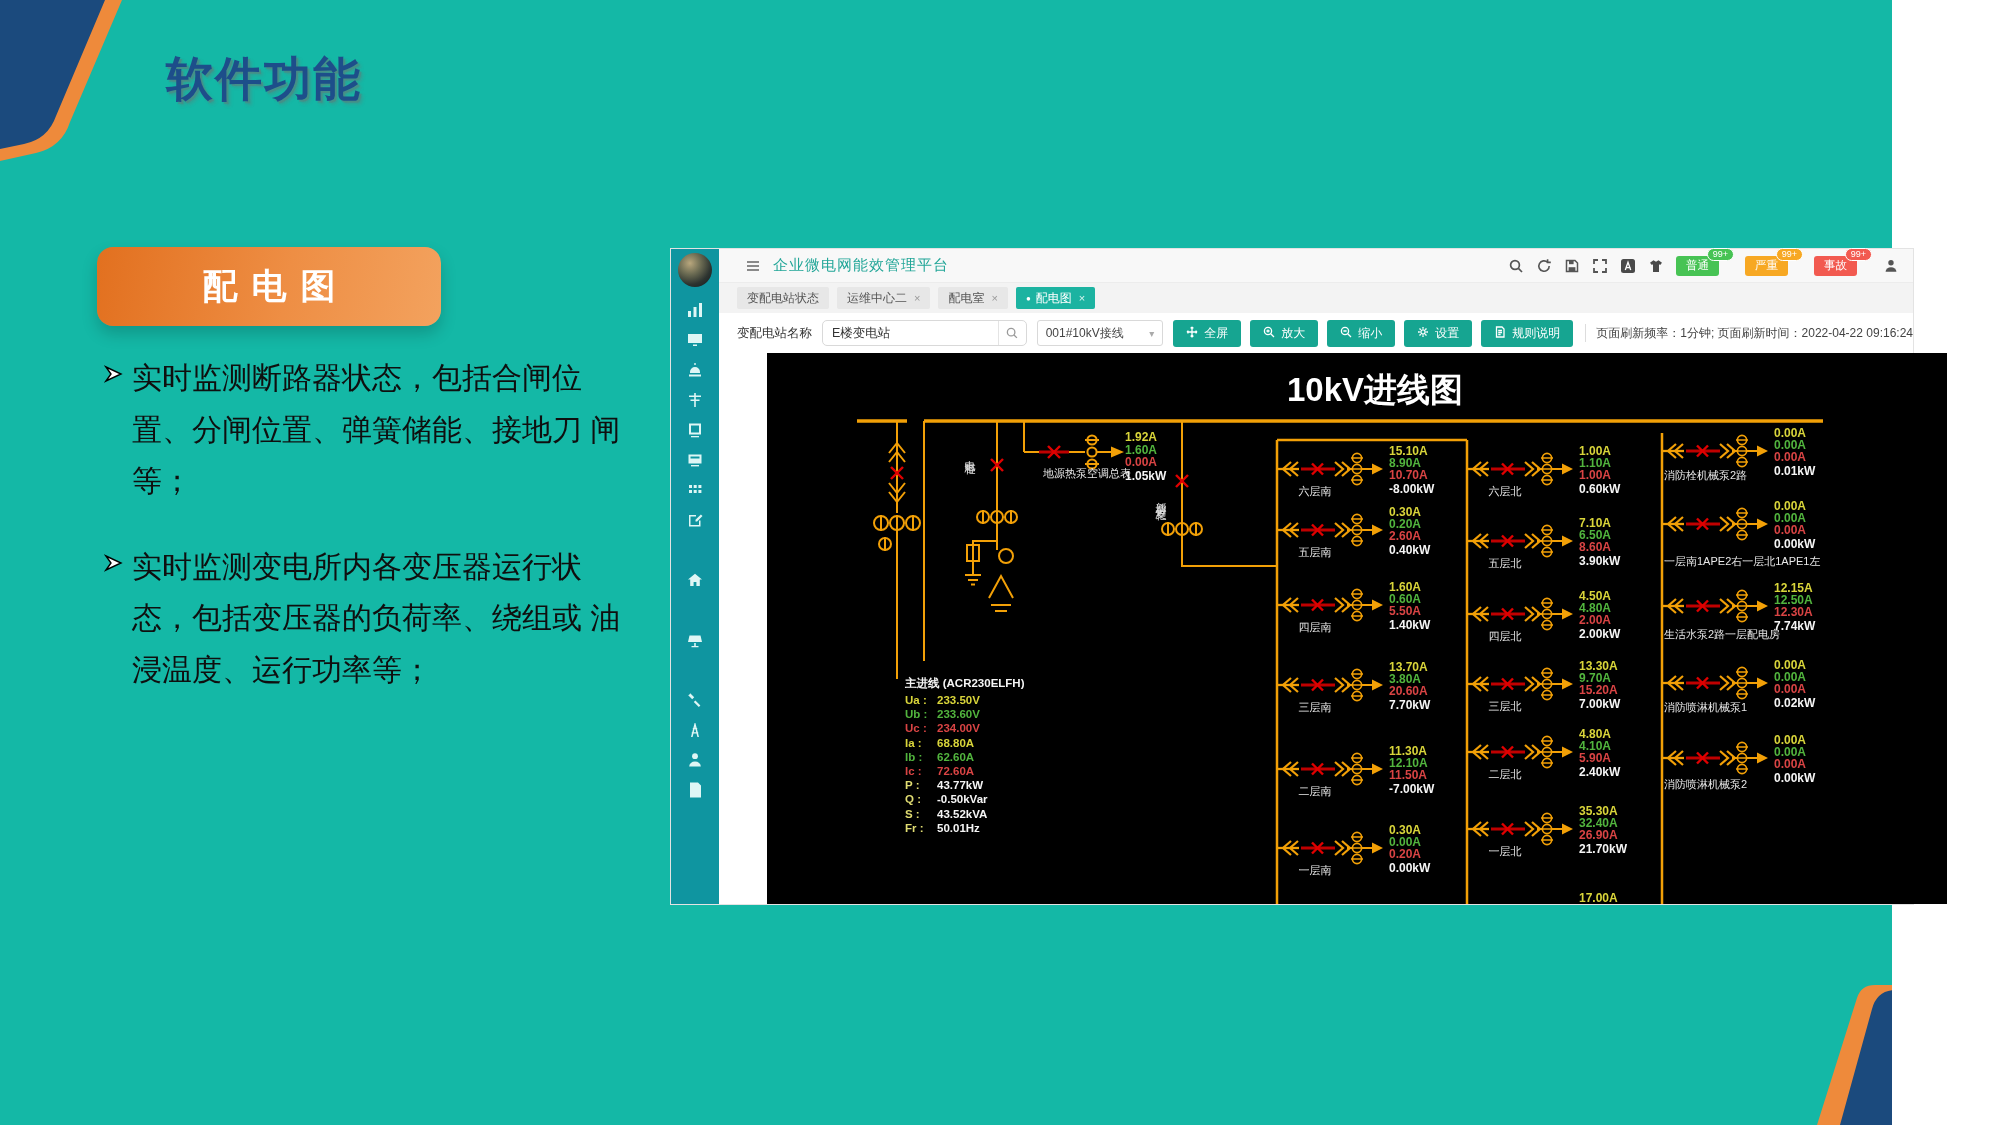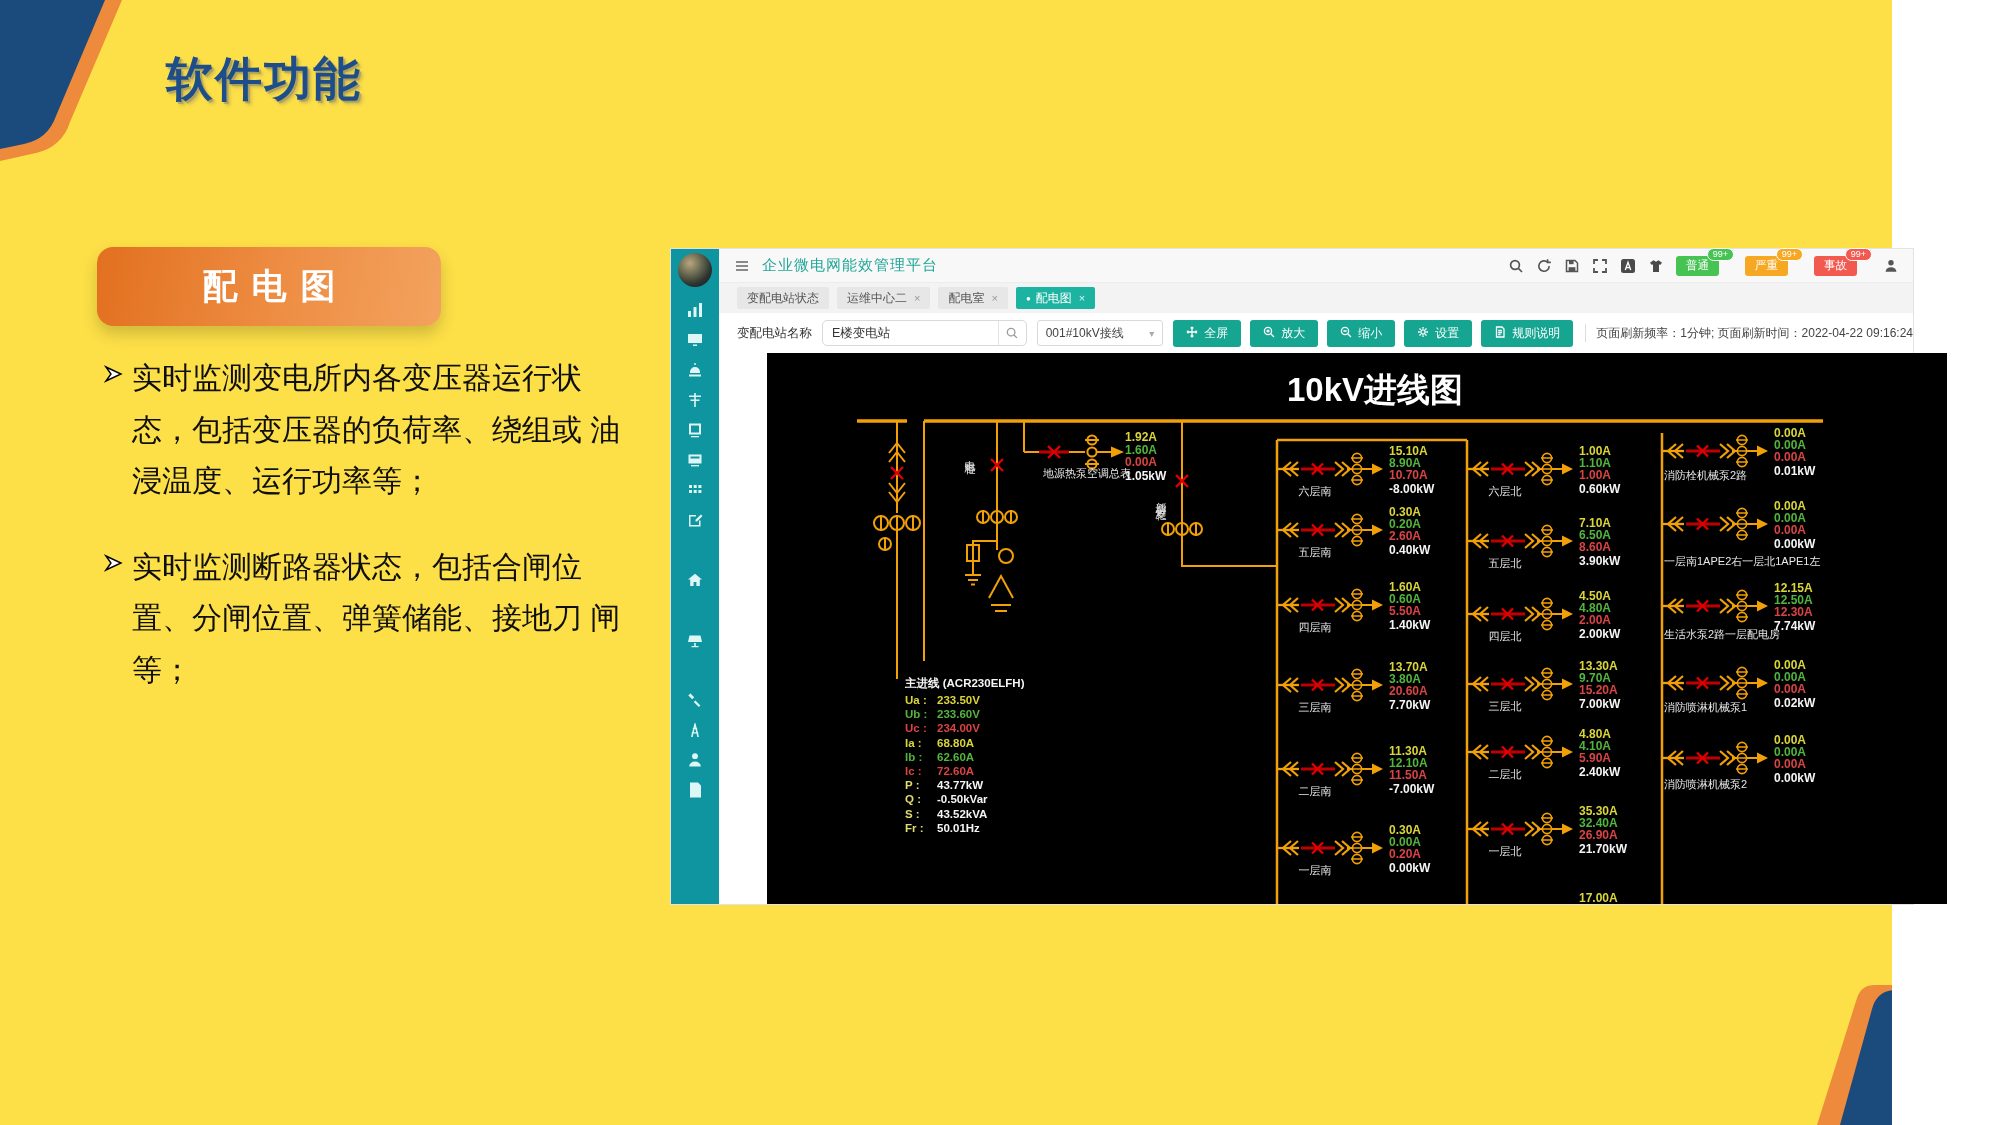--- a/index.html
+++ b/index.html
@@ -1,18 +1,18 @@
 <!DOCTYPE html>
 <html><head>
 <meta charset="utf-8">
 <style>
   *{box-sizing:border-box;margin:0;padding:0}
   html,body{width:2000px;height:1125px;overflow:hidden;background:#fff;
     font-family:"Liberation Sans","DejaVu Sans",sans-serif}
-  .slide{position:relative;width:1892px;height:1125px;background:#fde047}
+  .slide{position:relative;width:1892px;height:1125px;background:#14b8a6}
   .corner{position:absolute;pointer-events:none}
   .corner.tl{left:0;top:0}
   .corner.br{right:0;bottom:0}
   .page-title{position:absolute;left:166px;top:48px;font-size:47px;font-weight:bold;
     color:#1d4e8a;letter-spacing:2px;
     text-shadow:2px 2px 1px rgba(110,110,110,.45),4px 4px 3px rgba(110,110,110,.25)}
   .section-pill{position:absolute;left:97px;top:247px;width:344px;height:79px;
     border-radius:16px;display:flex;align-items:center;justify-content:center;
     background:linear-gradient(100deg,#e2701f 0%,#ee8e44 55%,#f3a25e 100%);
     box-shadow:0 8px 16px rgba(0,0,0,.18)}
@@ -25,21 +25,21 @@
   .app{position:absolute;left:670px;top:248px;width:1244px;height:657px;background:#fff;
     border:1px solid #e3e3e3;display:flex}
   .app-sidebar{width:48px;background:#0f95a0;display:flex;flex-direction:column;align-items:center;flex:0 0 48px}
   .logo{width:34px;height:34px;border-radius:50%;margin-top:4px;
     background:radial-gradient(circle at 35% 30%,#b9a77d 0%,#6a6a52 35%,#2d3430 65%,#11161a 100%)}
   .side-icons{display:flex;flex-direction:column;align-items:center;margin-top:14px}
   .side-icons .sic{width:18px;height:18px;margin-bottom:12px;opacity:.95}
   .side-icons .gap-lg{margin-top:30px}
   .app-main{flex:1;display:flex;flex-direction:column;min-width:0}
   .app-header{height:34px;background:#f8f8f8;border-bottom:1px solid #ececec;display:flex;
-    align-items:center;padding:0 14px 0 15px}
+    align-items:center;padding:0 14px 0 26px}
   .hamburger{width:16px;height:16px;margin-right:12px;cursor:pointer}
   .app-title{font-size:15px;color:#23a698;letter-spacing:1px;font-weight:500}
   .header-right{margin-left:auto;display:flex;align-items:center;gap:12px}
   .hic{width:16px;height:16px}
   .badge{position:relative;height:20px;padding:0 10px;margin-right:14px;border-radius:3px;
     color:#fff;font-size:11.5px;display:flex;align-items:center}
   .badge .bub{position:absolute;top:-8px;right:-15px;min-width:27px;height:13px;border-radius:7px;
     font-size:9px;color:#fff;display:flex;align-items:center;justify-content:center;border:1.5px solid #fff}
   .tabbar{height:30px;background:#f3f3f3;display:flex;align-items:center;padding-left:18px;gap:8px}
   .tab{height:22px;display:flex;align-items:center;padding:0 10px;font-size:12px;background:#e7e7e7;
@@ -91,27 +91,27 @@
 
   <div class="section-pill">
     <span>配电图</span>
   </div>
 
   <ul class="bullets" id="bullets">
       <li>
         <span class="marker"><svg width="22" height="20" viewBox="0 0 22 20">
             <path d="M2 3 L17 10 L2 17 L7 10 Z" fill="#fff" stroke="#000" stroke-width="1.4"></path>
           </svg></span>
-        <span class="btxt">实时监测变电所内各变压器运行状 态，包括变压器的负荷率、绕组或 油浸温度、运行功率等；</span>
+        <span class="btxt">实时监测断路器状态，包括合闸位 置、分闸位置、弹簧储能、接地刀 闸等；</span>
       </li>
       <li>
         <span class="marker"><svg width="22" height="20" viewBox="0 0 22 20">
             <path d="M2 3 L17 10 L2 17 L7 10 Z" fill="#fff" stroke="#000" stroke-width="1.4"></path>
           </svg></span>
-        <span class="btxt">实时监测断路器状态，包括合闸位 置、分闸位置、弹簧储能、接地刀 闸等；</span>
+        <span class="btxt">实时监测变电所内各变压器运行状 态，包括变压器的负荷率、绕组或 油浸温度、运行功率等；</span>
       </li>
     </ul>
 
   <div class="app">
     <div class="app-sidebar">
       <div class="logo"></div>
       <div class="side-icons" id="sideIcons">
           <span class="sic"><svg width="18" height="18" viewBox="0 0 18 18" fill="#eafcfa">
               <path d="M2 10h3v6H2zM7.5 6h3v10h-3zM13 2h3v14h-3z"></path>
             </svg></span>

